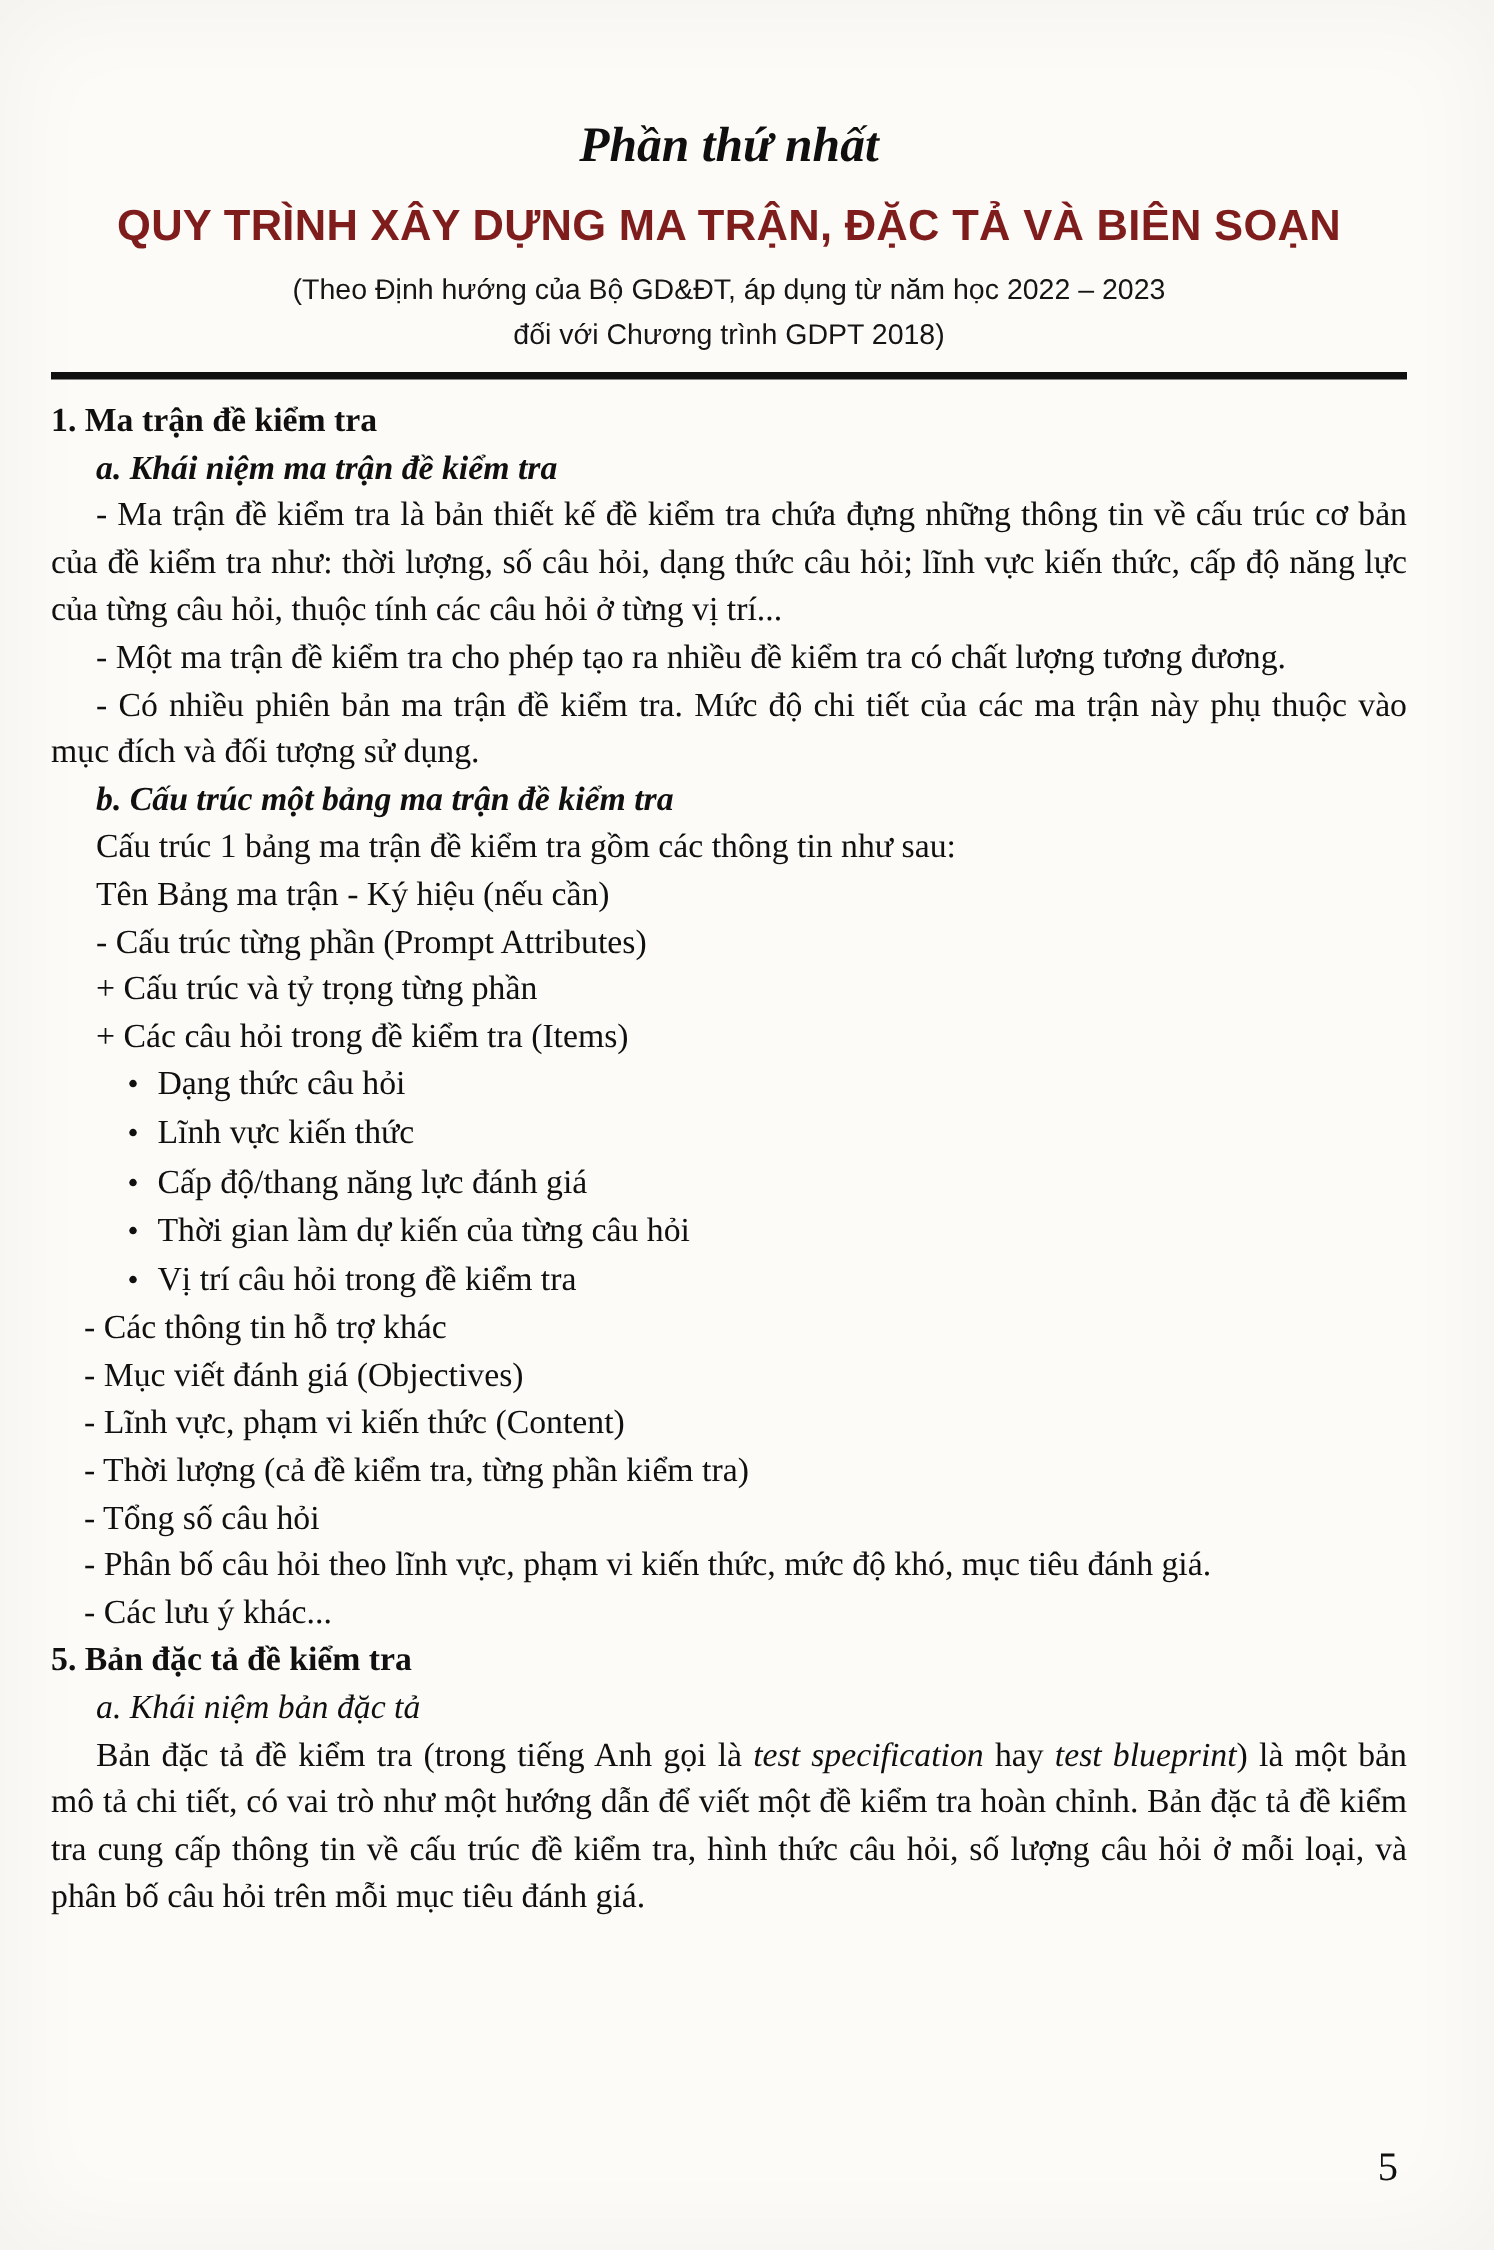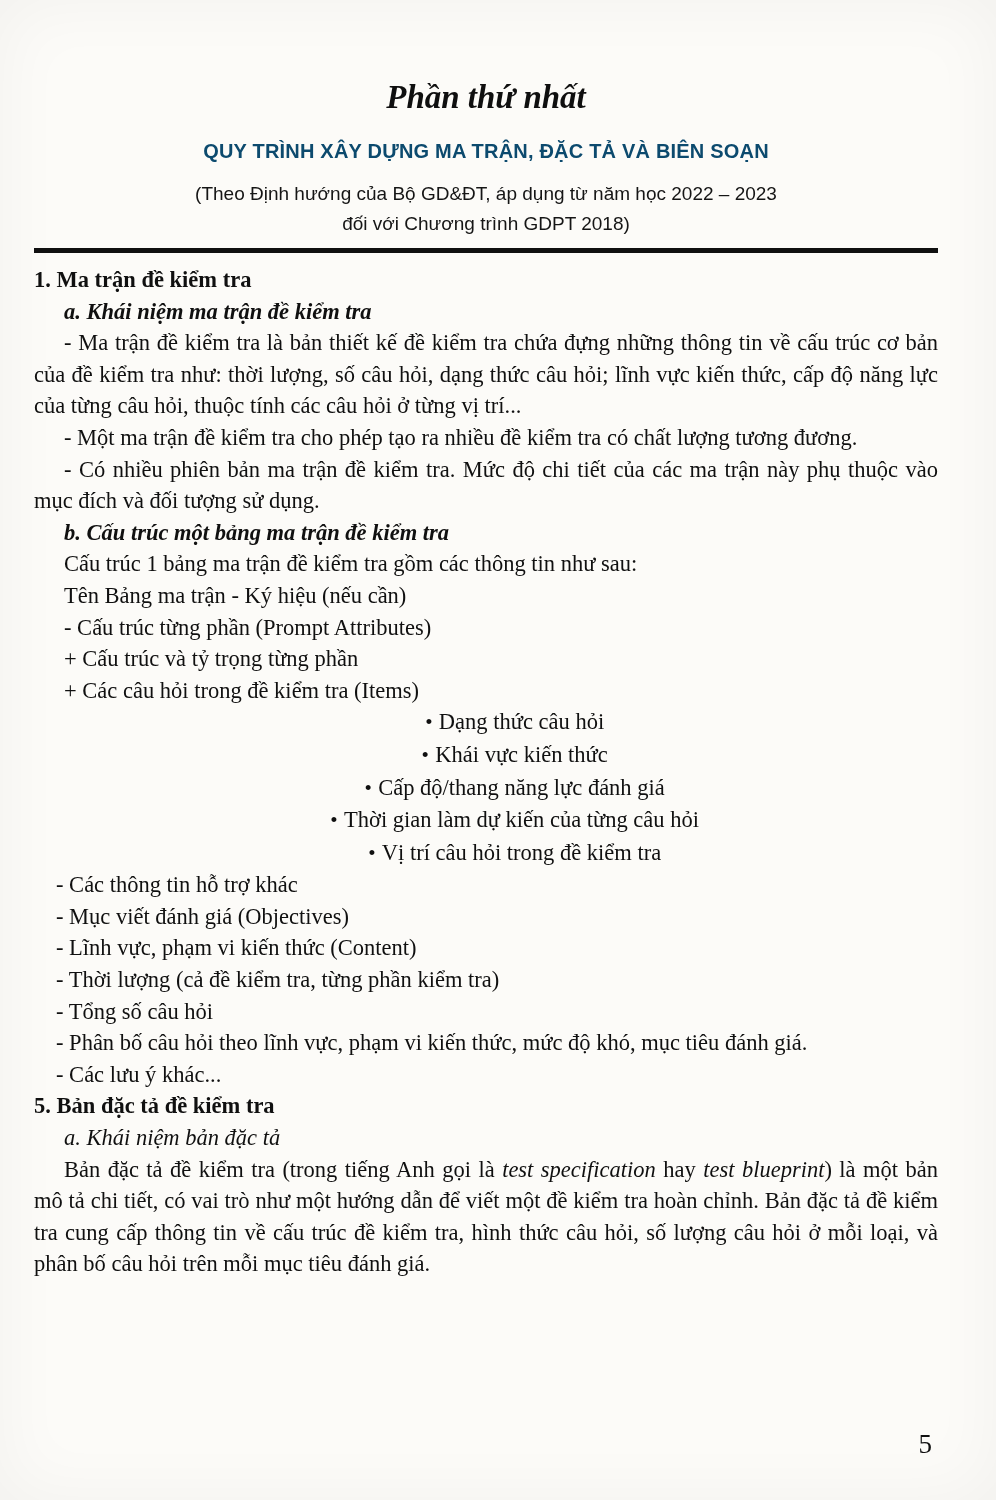--- a/index.html
+++ b/index.html
@@ -25,24 +25,24 @@
     font-style: italic;
     font-weight: 700;
     font-size: 33px;
     line-height: 38px;
     color: #0f0f0f;
   }
   .doc-title {
     margin-top: 12px;
     font-family: "Liberation Sans", sans-serif;
     font-weight: 700;
-    font-size: 20px;
+    font-size: 29px;
     line-height: 47px;
     letter-spacing: 0.2px;
-    color: #0c4a6e;
+    color: #7f1d1d;
   }
   .doc-subtitle {
     margin-top: 4px;
     font-family: "Liberation Sans", sans-serif;
     font-size: 19px;
     line-height: 30px;
     color: #151515;
   }
   .header-rule {
     margin-top: 9px;
@@ -57,21 +57,21 @@
     line-height: 31.6px;
     color: #101010;
   }
   .doc-body p { margin: 0; }
   .b-heading { font-weight: 700; }
   .bold-italic { font-weight: 700; font-style: italic; }
   .italic { font-style: italic; }
   .ind  { text-indent: 30px; }
   .ind2 { text-indent: 22px; }
   .hang { text-indent: 30px; text-align: justify; }
-  .bullet-line { padding-left: 51px; text-align: center; }
+  .bullet-line { padding-left: 51px; }
   .bullet-dot {
     display: inline-block;
     width: 20px;
     font-size: 21px;
   }
   
   .page-number {
     position: absolute;
     right: 64px;
     bottom: 40px;
@@ -107,21 +107,21 @@
     <p class="hang">- Có nhiều phiên bản ma trận đề kiểm tra. Mức độ chi tiết của các ma trận này phụ thuộc vào mục đích và đối tượng sử dụng.</p>
 
     <p class="bold-italic ind">b. Cấu trúc một bảng ma trận đề kiểm tra</p>
     <p class="ind">Cấu trúc 1 bảng ma trận đề kiểm tra gồm các thông tin như sau:</p>
     <p class="ind">Tên Bảng ma trận - Ký hiệu (nếu cần)</p>
     <p class="ind">- Cấu trúc từng phần (Prompt Attributes)</p>
     <p class="ind">+ Cấu trúc và tỷ trọng từng phần</p>
     <p class="ind">+ Các câu hỏi trong đề kiểm tra (Items)</p>
 
     <p class="bullet-line"><span class="bullet-dot">•</span><span>Dạng thức câu hỏi</span></p>
-    <p class="bullet-line"><span class="bullet-dot">•</span><span>Khái vực kiến thức</span></p>
+    <p class="bullet-line"><span class="bullet-dot">•</span><span>Lĩnh vực kiến thức</span></p>
     <p class="bullet-line"><span class="bullet-dot">•</span><span>Cấp độ/thang năng lực đánh giá</span></p>
     <p class="bullet-line"><span class="bullet-dot">•</span><span>Thời gian làm dự kiến của từng câu hỏi</span></p>
     <p class="bullet-line"><span class="bullet-dot">•</span><span>Vị trí câu hỏi trong đề kiểm tra</span></p>
 
     <p class="ind2">- Các thông tin hỗ trợ khác</p>
 
     <p class="ind2">- Mục viết đánh giá (Objectives)</p>
     <p class="ind2">- Lĩnh vực, phạm vi kiến thức (Content)</p>
     <p class="ind2">- Thời lượng (cả đề kiểm tra, từng phần kiểm tra)</p>
     <p class="ind2">- Tổng số câu hỏi</p>

